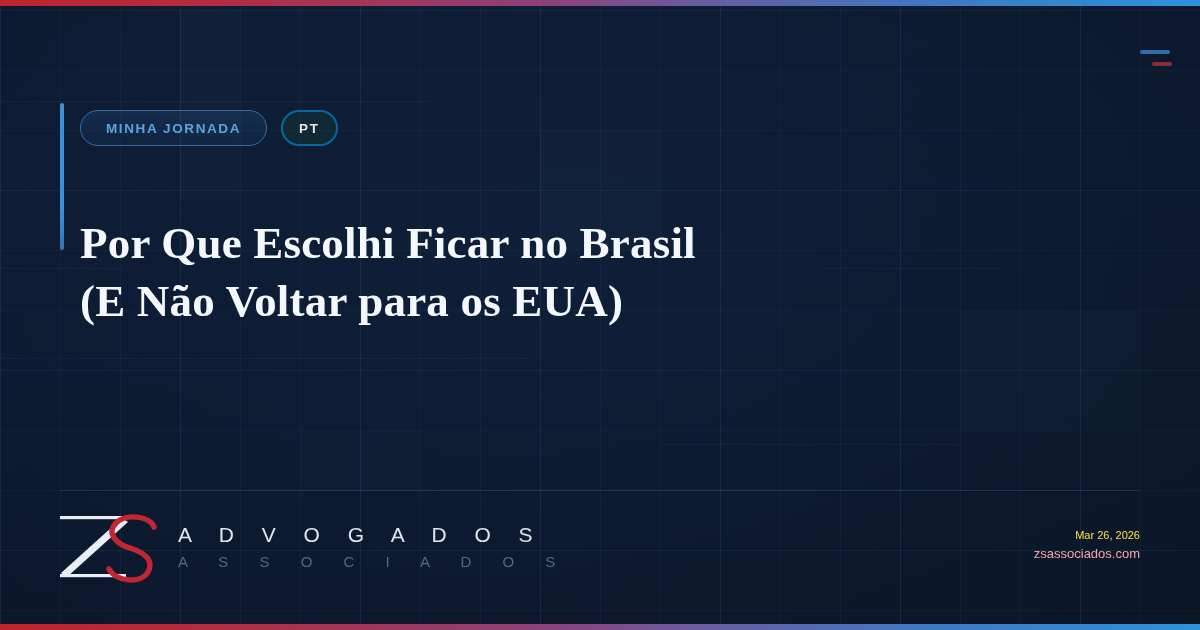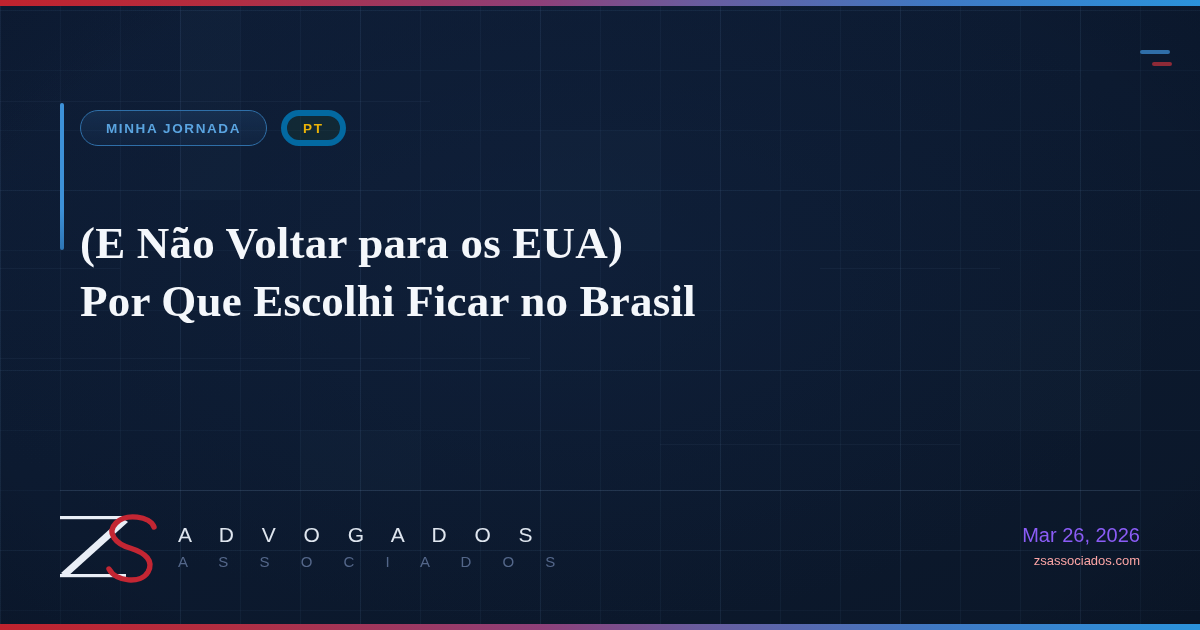--- a/index.html
+++ b/index.html
@@ -123,22 +123,22 @@
     letter-spacing: 1.6px;
   }
   .badge-category {
     padding: 4px 25px;
     color: #5aa4e0;
     border: 1px solid #2f6fa8;
     background: linear-gradient(to bottom, rgba(45,100,160,0.22), rgba(30,70,118,0.14));
   }
   .badge-lang {
     padding: 0 16px;
-    color: #eab308;
-    border: 6px solid #0369a1;
+    color: #e5e5e5;
+    border: 2px solid #0369a1;
     background: rgba(30,82,50,0.22);
   }
 
   
   .title {
     position: absolute;
     left: 80px;
     top: 214px;
     width: 860px;
     margin: 0;
@@ -199,22 +199,22 @@
     color: #54678a;
     letter-spacing: 13.5px;
     line-height: 1;
   }
 
   .meta {
     text-align: right;
     padding-bottom: 4px;
   }
   .meta-date {
-    font-size: 20px;
-    color: #8b5cf6;
+    font-size: 11px;
+    color: #fde047;
     line-height: 1.55;
   }
   .meta-site {
     font-size: 13px;
     color: #fca5a5;
     line-height: 1.55;
   }
 </style>
 </head>
 <body>
@@ -245,22 +245,22 @@
   <div class="mark-red"></div>
 
   <div class="accent-bar"></div>
 
   <div class="badges">
     <span class="badge badge-category">MINHA JORNADA</span>
     <span class="badge badge-lang">PT</span>
   </div>
 
   <h1 class="title">
+    <span class="title-line">Por Que Escolhi Ficar no Brasil</span>
     <span class="title-line">(E Não Voltar para os EUA)</span>
-    <span class="title-line">Por Que Escolhi Ficar no Brasil</span>
   </h1>
 
   <div class="footer-divider"></div>
 
   <div class="footer">
 
     <div class="brand">
 
       <div class="monogram">
         <svg width="110" height="74" viewBox="0 0 110 74" aria-hidden="true">

